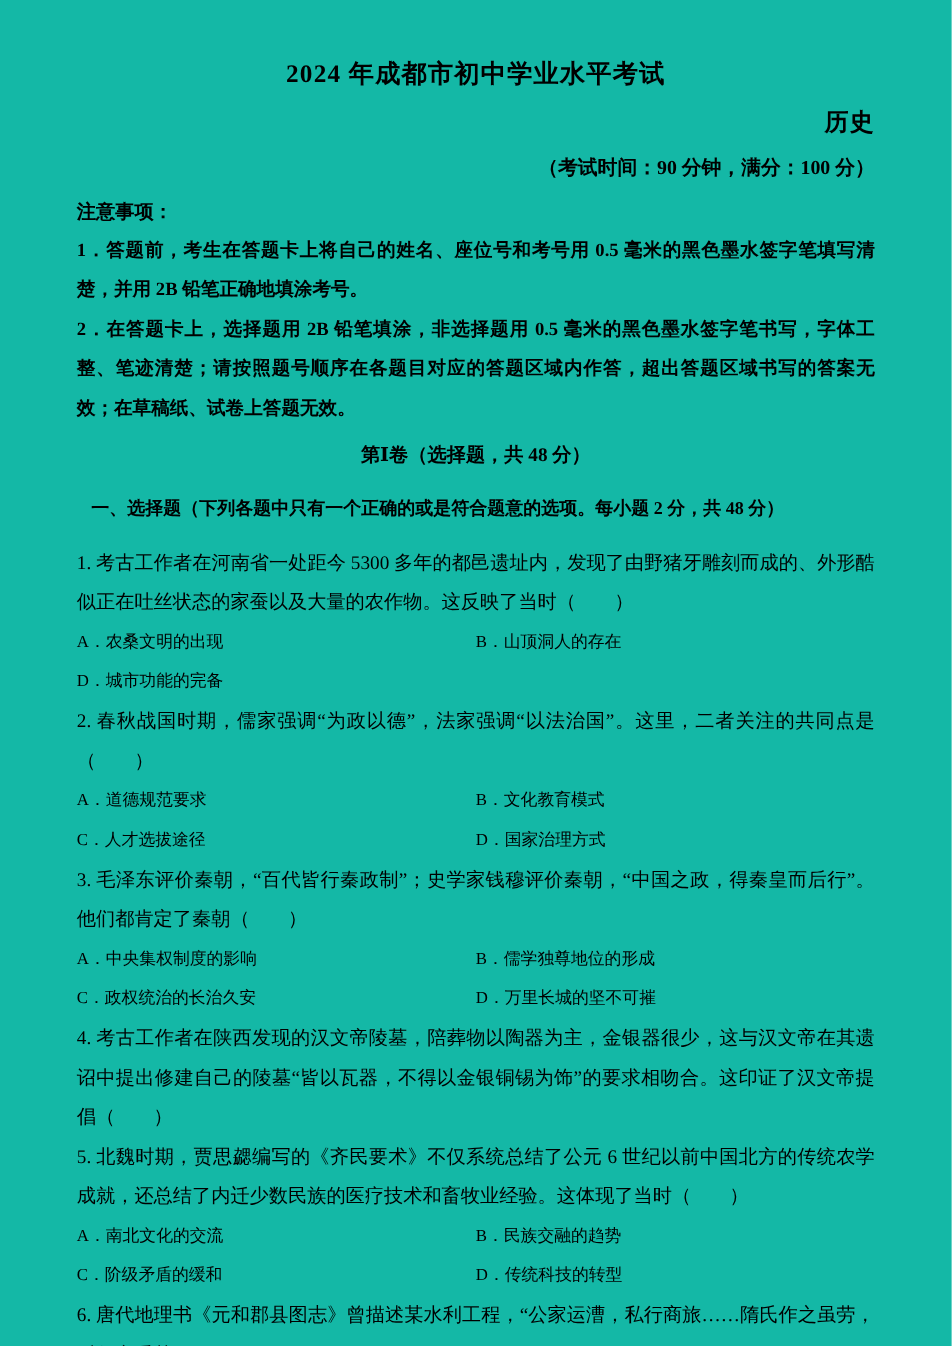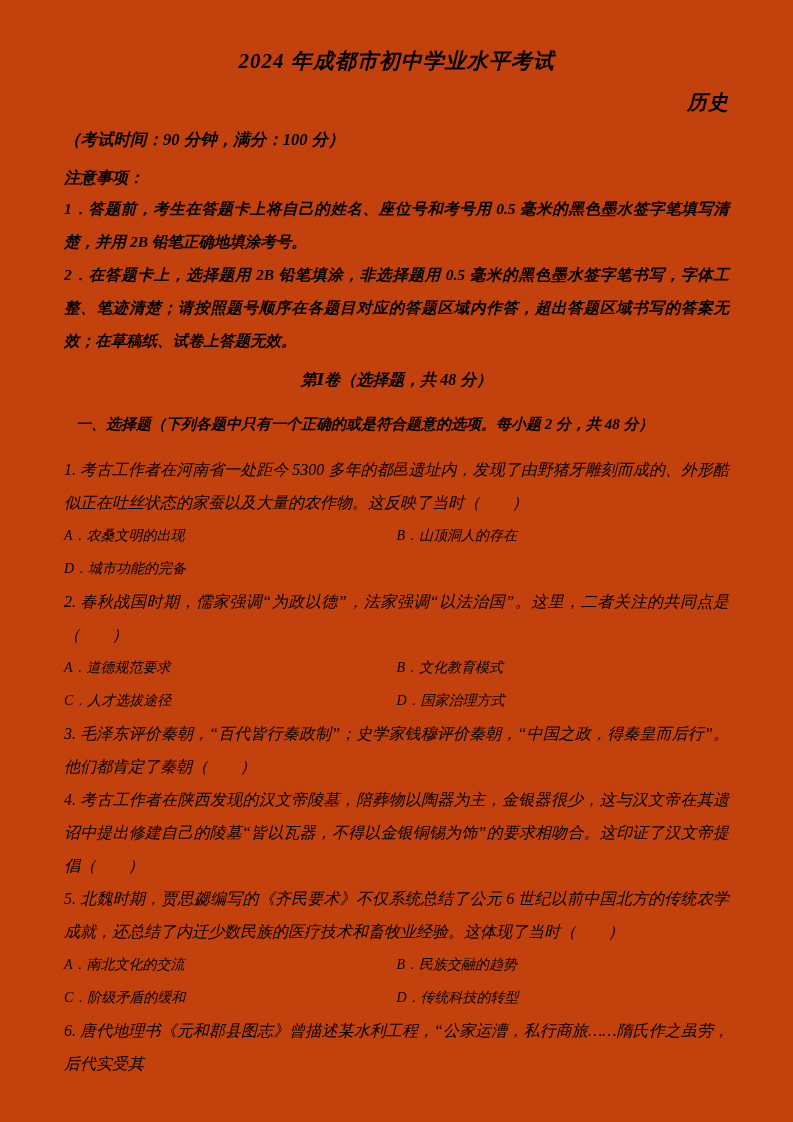--- a/index.html
+++ b/index.html
@@ -12,22 +12,21 @@
     height: 1122px;
     overflow: hidden;
     color: #000000;
     font-family: "Liberation Serif", "DejaVu Serif", serif;
   }
   .page {
     box-sizing: border-box;
     width: 793px;
     height: 1122px;
     padding: 46px 64px 30px 64px;
-    background: #c2410c;
-    font-style: italic;
+    background: #14b8a6;
   }
   .page-title {
     margin: 0;
     font-size: 21px;
     font-weight: bold;
     text-align: center;
     line-height: 30px;
     letter-spacing: 1px;
   }
   .subject-title {
@@ -35,21 +34,21 @@
     font-size: 20px;
     font-weight: bold;
     text-align: right;
     line-height: 28px;
     letter-spacing: 1px;
   }
   .exam-info {
     margin: 12px 0 0 0;
     font-size: 16.5px;
     font-weight: bold;
-    text-align: left;
+    text-align: right;
     line-height: 24px;
   }
   .notice-heading {
     margin: 12px 0 0 0;
     font-size: 16px;
     font-weight: bold;
     line-height: 28px;
   }
   .notice-item {
     margin: 0;
@@ -123,20 +122,26 @@
     <div class="options cols-2">
           <span class="option">A．道德规范要求</span>
           <span class="option">B．文化教育模式</span>
           <span class="option">C．人才选拔途径</span>
           <span class="option">D．国家治理方式</span>
         </div>
   </div>
 
   <div class="question">
     <p class="stem">3. 毛泽东评价秦朝，“百代皆行秦政制”；史学家钱穆评价秦朝，“中国之政，得秦皇而后行”。他们都肯定了秦朝（　　）</p>
+    <div class="options cols-2">
+          <span class="option">A．中央集权制度的影响</span>
+          <span class="option">B．儒学独尊地位的形成</span>
+          <span class="option">C．政权统治的长治久安</span>
+          <span class="option">D．万里长城的坚不可摧</span>
+        </div>
   </div>
 
   <div class="question">
     <p class="stem">4. 考古工作者在陕西发现的汉文帝陵墓，陪葬物以陶器为主，金银器很少，这与汉文帝在其遗诏中提出修建自己的陵墓“皆以瓦器，不得以金银铜锡为饰”的要求相吻合。这印证了汉文帝提倡（　　）</p>
   </div>
 
   <div class="question">
     <p class="stem">5. 北魏时期，贾思勰编写的《齐民要术》不仅系统总结了公元 6 世纪以前中国北方的传统农学成就，还总结了内迁少数民族的医疗技术和畜牧业经验。这体现了当时（　　）</p>
     <div class="options cols-2">
           <span class="option">A．南北文化的交流</span>

